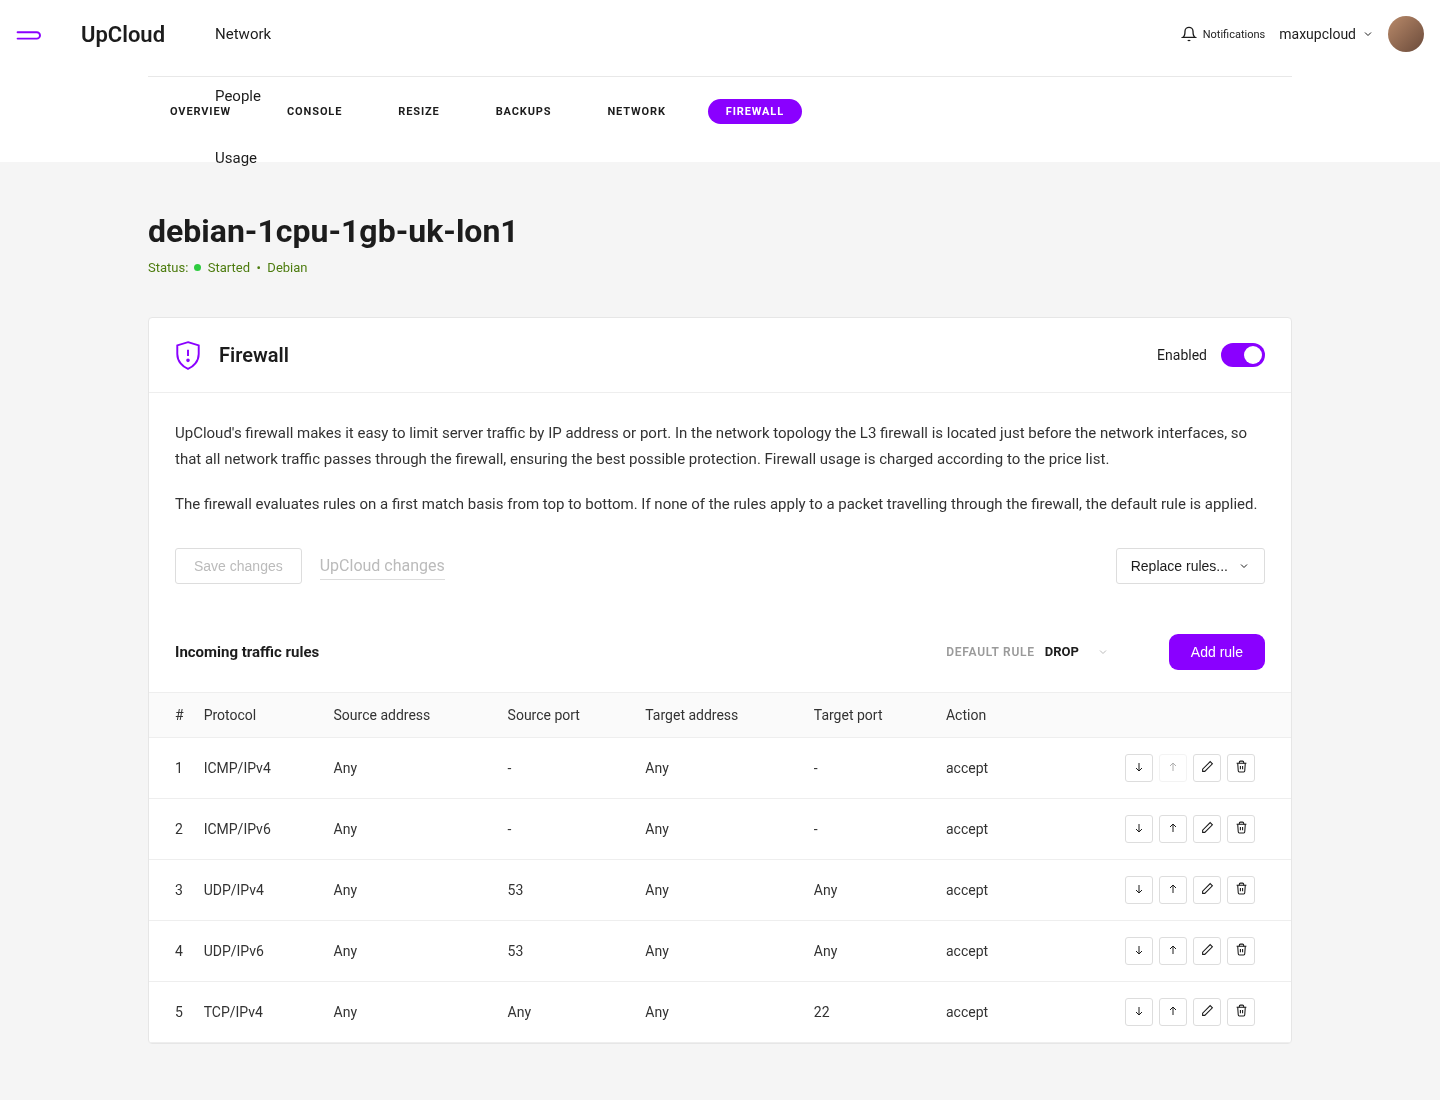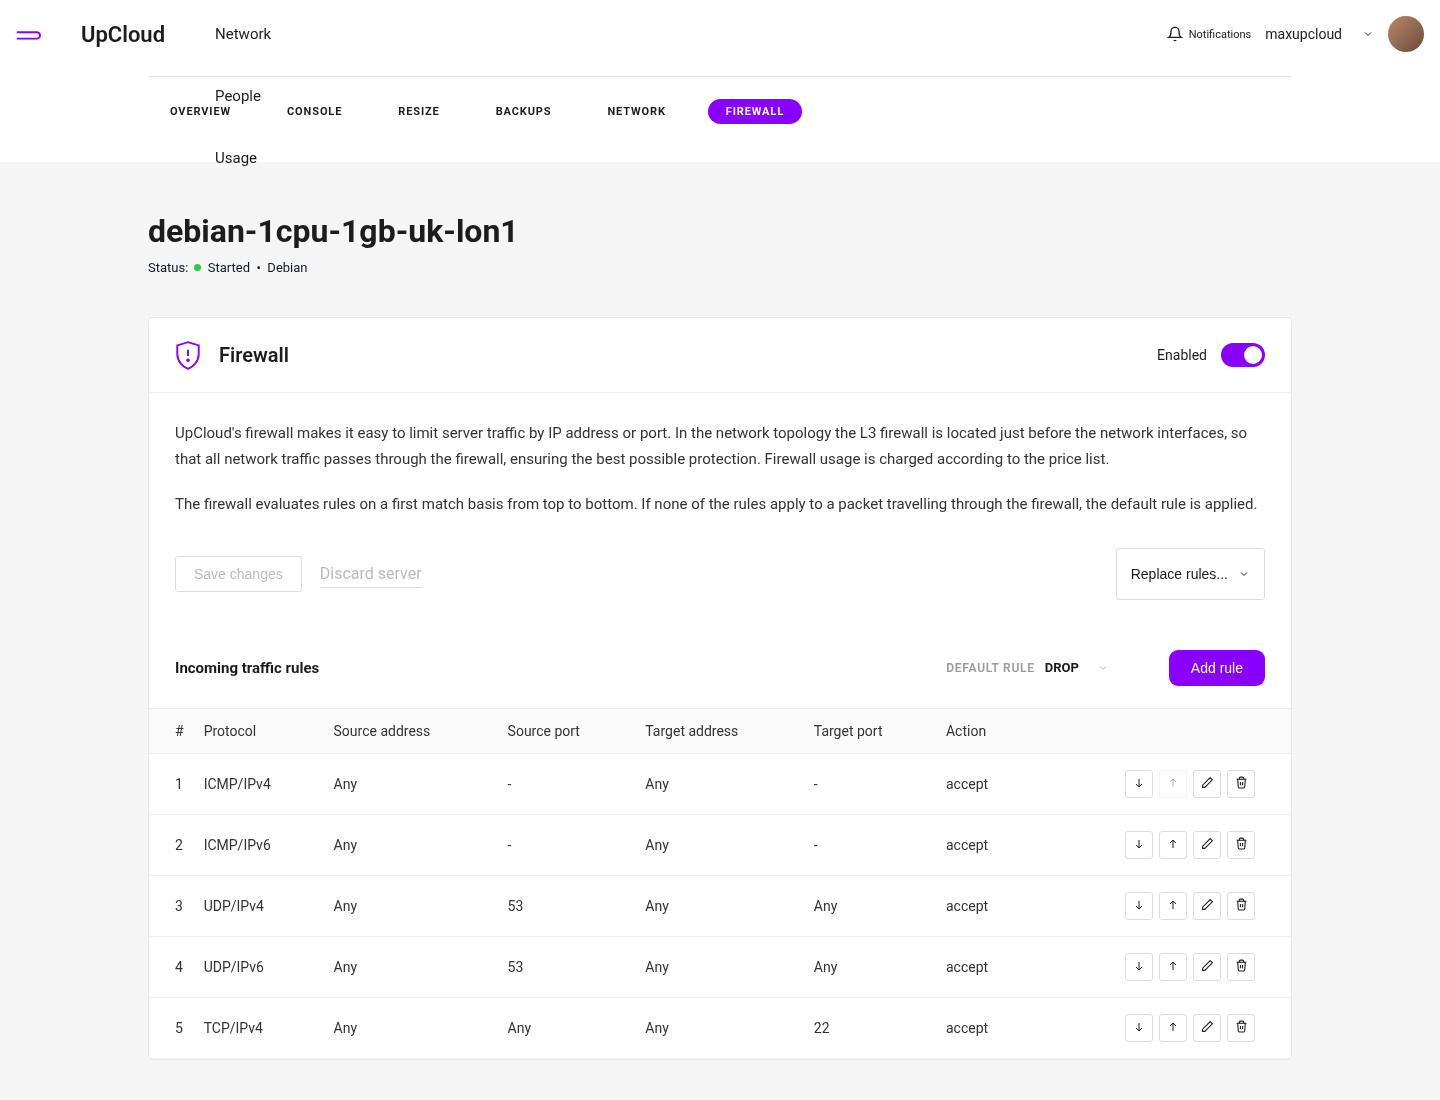--- a/index.html
+++ b/index.html
@@ -4,46 +4,46 @@
 <style>
 * { box-sizing: border-box; margin: 0; padding: 0; }
 body { font-family: -apple-system, BlinkMacSystemFont, "Segoe UI", Roboto, Helvetica, Arial, sans-serif; background: #fff; color: #1c1c1c; }
 .topbar { display: flex; align-items: center; padding: 0 16px; height: 68px; }
 .logo { display: flex; align-items: flex-end; gap: 25px; font-size: 22px; font-weight: 600; margin-right: 40px; }
 .logo-icon { width: 40px; height: 20px; }
 .main-nav { display: flex; gap: 28px; flex-direction: column; }
 .main-nav a { color: #1c1c1c; text-decoration: none; font-size: 15px; padding: 8px 10px; cursor: pointer; }
 .topbar-right { margin-left: auto; display: flex; align-items: center; gap: 14px; }
 .notif { display: flex; align-items: center; gap: 6px; font-size: 11px; cursor: pointer; }
-.username { display: flex; align-items: center; gap: 20px; font-size: 14px; cursor: pointer; }
+.username { display: flex; align-items: center; gap: 6px; font-size: 14px; cursor: pointer; }
 .avatar { width: 36px; height: 36px; border-radius: 50%; background: linear-gradient(135deg,#b98a6a,#6a4a3a); cursor: pointer; }
 .subnav-wrap { border-top: 1px solid #e8e8e8; margin: 8px 148px; }
 .subnav { display: flex; gap: 28px; padding: 20px 0 28px 8px; align-items: center; }
 .subnav-item { font-size: 11px; font-weight: 700; letter-spacing: 0.08em; color: #1c1c1c; text-decoration: none; padding: 8px 14px; cursor: pointer; }
 .subnav-item.active { background: #8a00ff; color: #fff; border-radius: 14px; padding: 6px 18px; }
 .content-area { background: #f5f5f5; padding: 50px 0 80px; min-height: 960px; }
 .server-header { margin: 0 148px 42px; }
 .server-title { font-size: 32px; font-weight: 700; margin-bottom: 10px; }
-.server-meta { font-size: 13px; color: #0f172a; }
+.server-meta { font-size: 13px; color: #4d7c0f; }
 .server-meta .dot-green { display: inline-block; width: 7px; height: 7px; border-radius: 50%; background: #2ecc40; margin: 0 4px 1px 2px; }
 .panel { margin: 0 148px; background: #fff; border: 1px solid #e6e6e6; border-radius: 4px; }
 .panel-head { display: flex; align-items: center; padding: 22px 26px; border-bottom: 1px solid #eee; }
 .panel-head .shield { width: 26px; height: 30px; margin-right: 18px; }
 .panel-head h2 { font-size: 20px; font-weight: 600; }
 .panel-head .spacer { flex: 1; }
 .enabled-label { font-size: 14px; margin-right: 14px; }
 .toggle { width: 44px; height: 24px; background: #8a00ff; border-radius: 12px; position: relative; cursor: pointer; }
 .toggle::after { content: ""; position: absolute; width: 18px; height: 18px; background: #fff; border-radius: 50%; top: 3px; right: 3px; }
 .panel-body { padding: 28px 26px; }
 .panel-body p { font-size: 15px; line-height: 1.7; color: #333; margin-bottom: 20px; }
 .action-row { display: flex; align-items: center; margin-top: 30px; }
 .btn { font-size: 14px; padding: 9px 18px; border-radius: 3px; cursor: pointer; border: 1px solid transparent; background: transparent; }
 .btn-outline { border: 1px solid #ddd; color: #bbb; background: #fff; }
 .btn-link { color: #bbb; text-decoration: none; margin-left: 18px; border-bottom: 1px solid #ddd; padding: 4px 0; }
-.btn-replace { margin-left: auto; border: 1px solid #ddd; background: #fff; color: #1c1c1c; display: flex; align-items: center; gap: 10px; padding: 17px 14px; }
+.btn-replace { margin-left: auto; border: 1px solid #ddd; background: #fff; color: #1c1c1c; display: flex; align-items: center; gap: 10px; padding: 9px 14px; }
 .section-head { display: flex; align-items: center; padding: 22px 26px; }
 .section-head h3 { font-size: 15px; font-weight: 700; }
 .section-head .spacer { flex: 1; }
 .default-rule { font-size: 12px; letter-spacing: 0.06em; color: #9a9a9a; font-weight: 600; margin-right: 10px; }
 .default-rule-val { font-size: 13px; font-weight: 700; margin-right: 60px; display: inline-flex; align-items: center; gap: 18px; cursor: pointer; }
 .btn-primary { background: #8a00ff; color: #fff; padding: 10px 22px; border-radius: 9px; font-size: 14px; border: none; cursor: pointer; }
 table { width: 100%; border-collapse: collapse; }
 thead th { text-align: left; font-size: 14px; font-weight: 400; color: #333; padding: 14px 10px; background: #fafafa; border-top: 1px solid #eee; border-bottom: 1px solid #eee; }
 thead th:first-child { padding-left: 26px; width: 40px; }
 tbody td { font-size: 14px; color: #333; padding: 16px 10px; border-bottom: 1px solid #eee; }
@@ -124,21 +124,21 @@
       <span class="enabled-label">Enabled</span>
       <div class="toggle"></div>
     </div>
 
     <div class="panel-body">
       <p>UpCloud's firewall makes it easy to limit server traffic by IP address or port. In the network topology the L3 firewall is located just before the network interfaces, so that all network traffic passes through the firewall, ensuring the best possible protection. Firewall usage is charged according to the price list.</p>
       <p>The firewall evaluates rules on a first match basis from top to bottom. If none of the rules apply to a packet travelling through the firewall, the default rule is applied.</p>
 
       <div class="action-row">
         <button class="btn btn-outline">Save changes</button>
-        <a class="btn-link">Discard server</a>
+        <a class="btn-link">UpCloud changes</a>
         <button class="btn btn-replace">
           <span>Replace rules...</span>
           <svg width="12" height="12" viewBox="0 0 24 24" fill="none" stroke="#1c1c1c" stroke-width="2">
               <polyline points="6 9 12 15 18 9"></polyline>
             </svg>
         </button>
       </div>
     </div>
 
     <div class="section-head">

